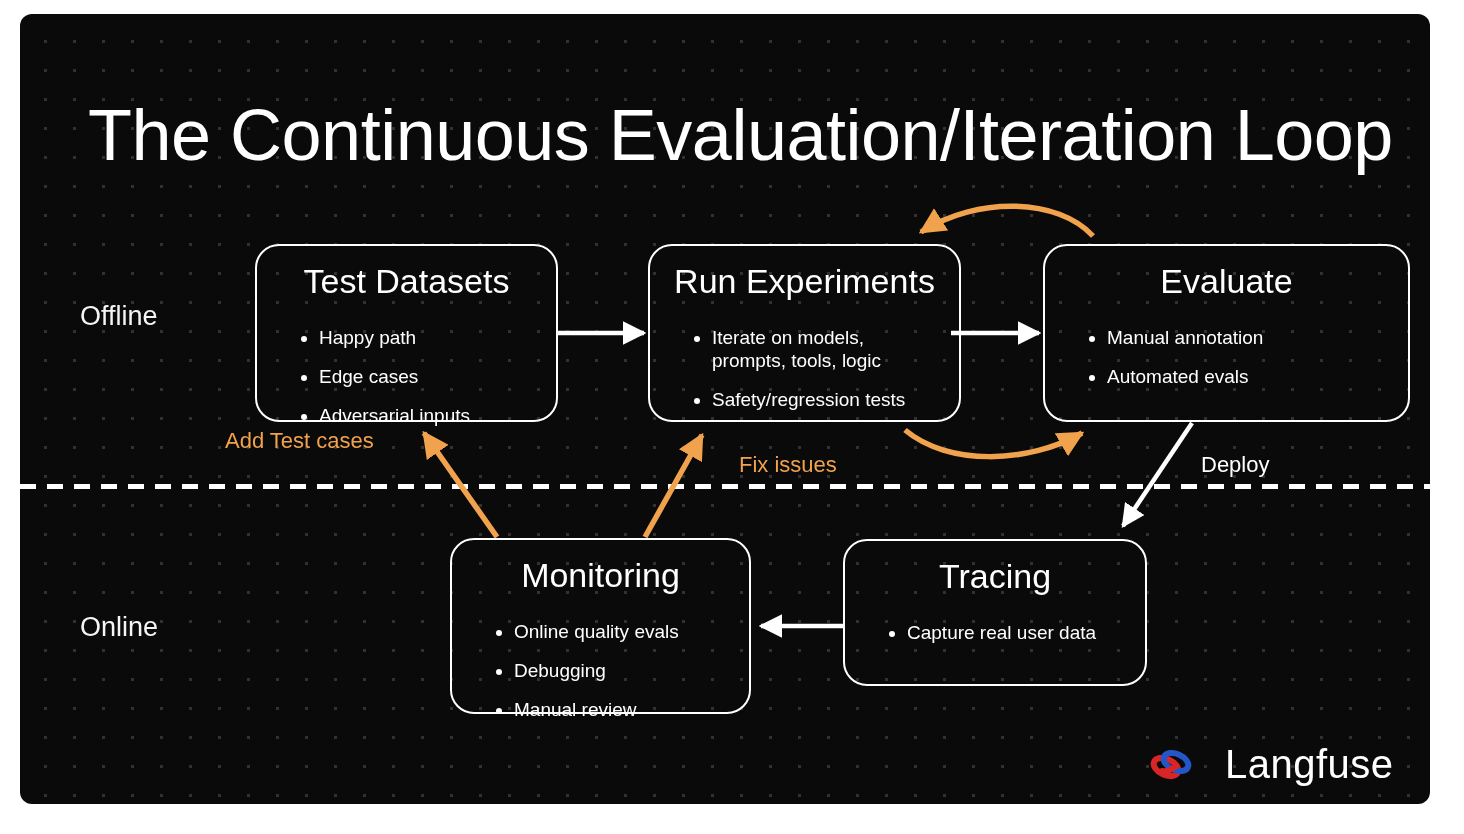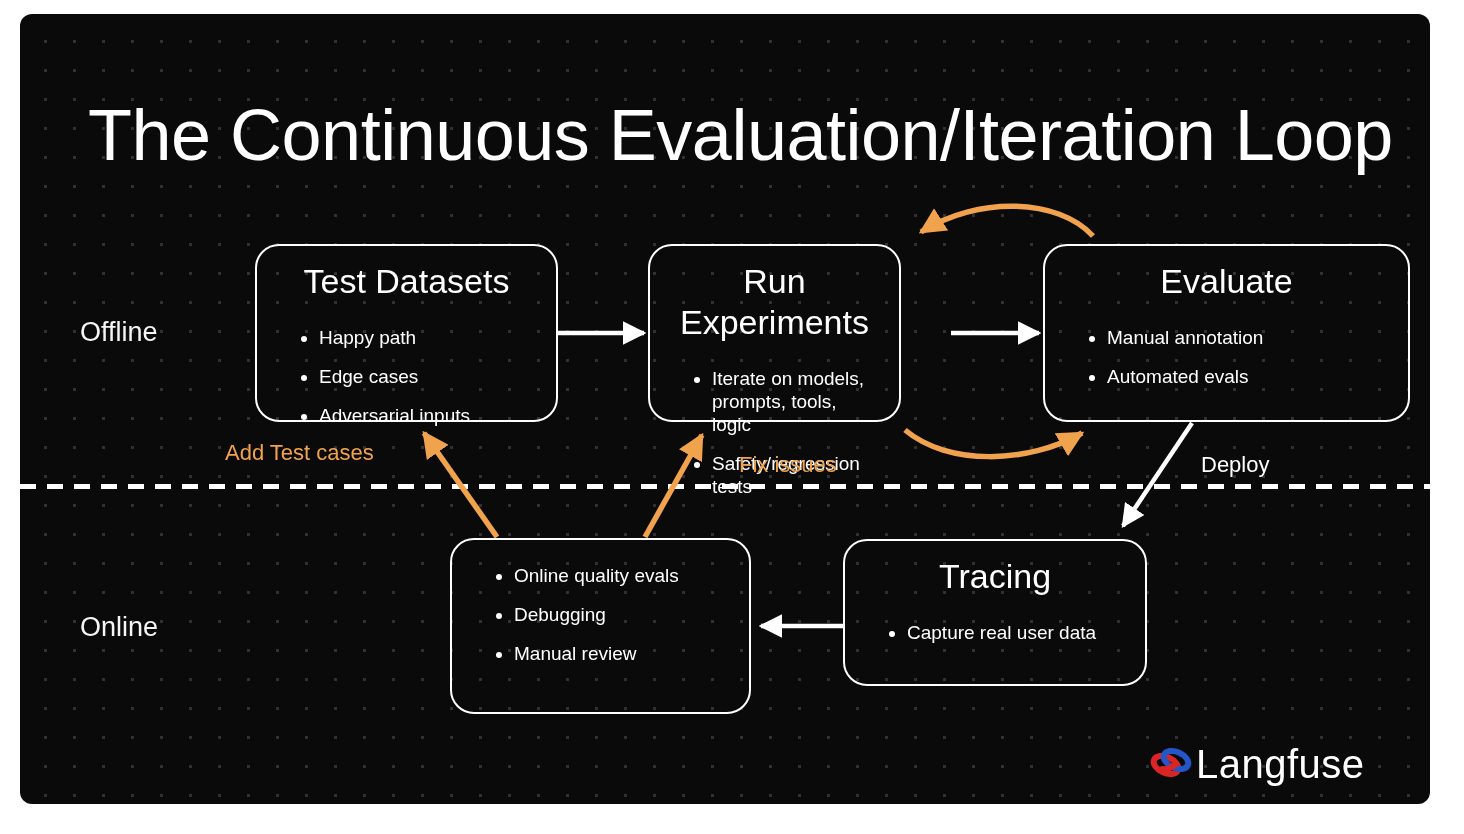--- a/index.html
+++ b/index.html
@@ -5,41 +5,41 @@
   html,body{margin:0;padding:0;}
   .page{position:relative;width:1464px;height:834px;background:#ffffff;overflow:hidden;
         font-family:"Liberation Sans",sans-serif;}
   .slide{position:absolute;left:20px;top:14px;width:1410px;height:790px;border-radius:12px;
          background-color:#0a0a0a;
          background-image:radial-gradient(circle,rgba(255,255,255,0.16) 1.6px,transparent 1.8px);
          background-size:29px 29px;background-position:11px 13px;overflow:hidden;color:#fff;}
   .slide-title{position:absolute;left:68px;top:80px;margin:0;font-size:72px;font-weight:500;
                letter-spacing:-0.5px;color:#fff;white-space:nowrap;}
   .section-label{position:absolute;left:60px;font-size:27px;color:#f5f5f5;}
-  .section-label.offline{top:303px;}
+  .section-label.offline{top:287px;}
   .section-label.online{top:598px;text-align:right;}
   .divider{position:absolute;left:0;top:470px;width:1410px;height:4.5px;
            background:repeating-linear-gradient(90deg,#fff 0 16px,transparent 16px 27px);}
   .node{position:absolute;border:2.5px solid #ffffff;border-radius:24px;box-sizing:border-box;}
   .node h2{margin:15px 10px 0;text-align:center;font-size:34px;font-weight:500;line-height:1.2;color:#fff;}
   .node ul{margin:24px 0 0;padding:0 8px 0 46px;list-style:disc;}
   .node li{font-size:19px;line-height:1.22;max-width:218px;color:#fff;margin:16px;}
   .node-test-datasets{left:235px;top:230px;width:303px;height:178px;}
-  .node-run-experiments{left:628px;top:230px;width:253px;height:178px;}
+  .node-run-experiments{left:628px;top:230px;width:313px;height:178px;}
   .node-evaluate{left:1023px;top:230px;width:367px;height:178px;}
   .node-monitoring{left:430px;top:524px;width:301px;height:176px;}
   .node-tracing{left:823px;top:525px;width:304px;height:147px;}
   .edge-label{position:absolute;font-size:22px;white-space:nowrap;}
   .edge-label.orange{color:#F0A24C;}
   .edge-label.white{color:#fff;}
-  .label-add-test-cases{left:205px;top:426px;}
+  .label-add-test-cases{left:205px;top:414px;}
   .label-fix-issues{left:719px;top:438px;}
   .label-deploy{left:1181px;top:438px;}
   .arrows{position:absolute;left:0;top:0;width:1410px;height:790px;pointer-events:none;}
-  .logo{position:absolute;left:1128px;top:728px;display:flex;align-items:flex-start;gap:2px;}
+  .logo{position:absolute;left:1128px;top:728px;display:flex;align-items:center;gap:31px;}
   .logo-text{font-size:40px;font-weight:500;color:#fff;letter-spacing:0.5px;}
 </style>
 </head>
 <body>
 
 <div class="page">
   <div class="slide">
 
     <h1 class="slide-title">The Continuous Evaluation/Iteration Loop</h1>
 
@@ -86,20 +86,21 @@
 
     <div class="node node-evaluate">
       <h2>Evaluate</h2>
       <ul>
         <li>Manual annotation</li>
         <li>Automated evals</li>
       </ul>
     </div>
 
     <div class="node node-monitoring">
+      <h2>Monitoring</h2>
       <ul>
         <li>Online quality evals</li>
         <li>Debugging</li>
         <li>Manual review</li>
       </ul>
     </div>
 
     <div class="node node-tracing">
       <h2>Tracing</h2>
       <ul>

